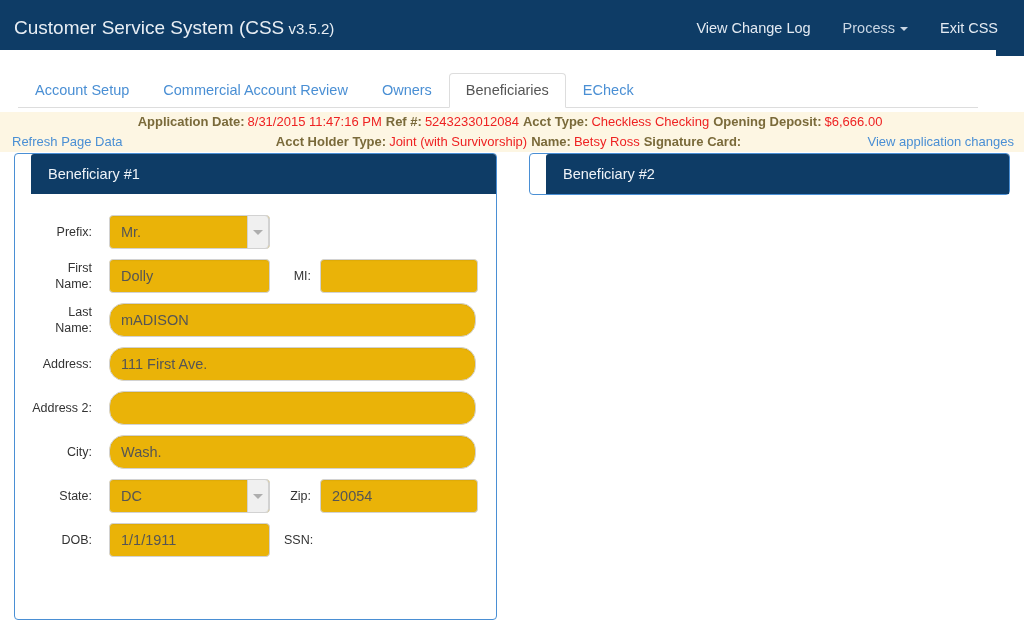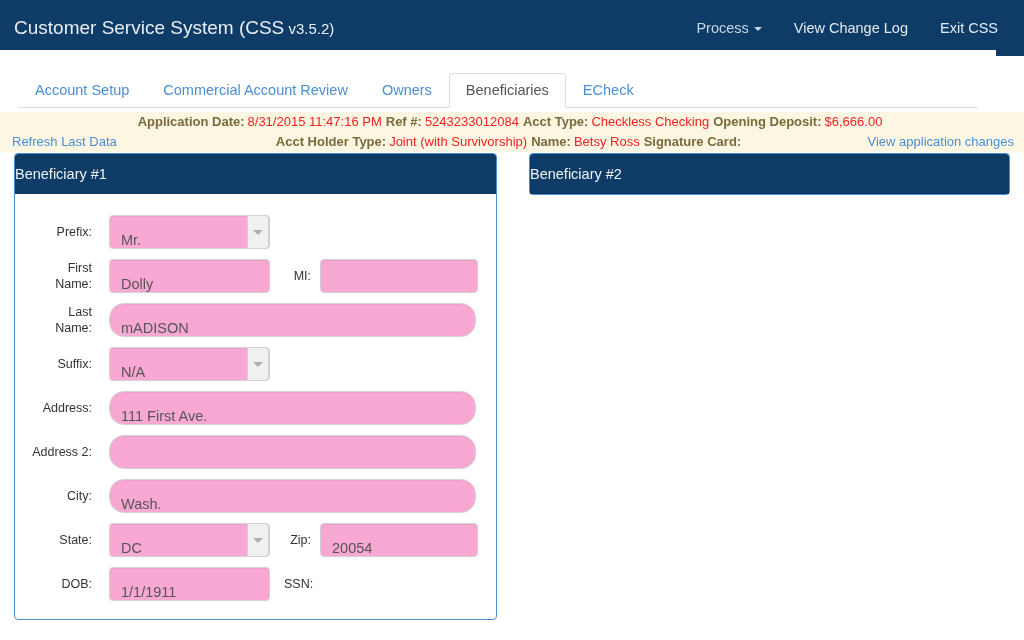--- a/index.html
+++ b/index.html
@@ -118,21 +118,23 @@
     background: #fff;
   }
   .panel-1 { left: 14px; top: 153px; width: 483px; height: 467px; }
   .panel-2 { left: 529px; top: 153px; width: 481px; height: 42px; }
   .panel-head {
     background: #0e3c66;
     color: #eef3f8;
     font-size: 14.5px;
     height: 40px;
     line-height: 40px;
+    padding-left: 17px;
     border-radius: 3px 3px 0 0;
+    margin-left: 16px;
   }
   .panel-body { padding: 16px 0 0 0; }
 
   
   .frow {
     display: flex;
     align-items: center;
     height: 44px;
     padding-left: 8px;
   }
@@ -140,27 +142,27 @@
     width: 86px;
     text-align: right;
     font-size: 12.5px;
     color: #333;
     padding-right: 17px;
     line-height: 15px;
   }
   .flabel.two { line-height: 16px; }
   .fctl {
     height: 34px;
-    background: #f9a8d4;
+    background: #eab308;
     border: 1px solid #d2d2d2;
     border-radius: 4px;
     font-size: 14.5px;
     color: #555;
     display: flex;
-    align-items: flex-end;
+    align-items: center;
     padding-left: 11px;
     box-shadow: inset 0 1px 1px rgba(0,0,0,0.05);
   }
   .w-sm  { width: 161px; }
   .w-lg  { width: 367px; border-radius: 15px; }
   .w-md  { width: 158px; }
 
   .fselect {
     position: relative;
     padding-right: 0;
@@ -195,44 +197,44 @@
   .w-lbl-ssn { width: 52px; }
 </style>
 </head>
 <body>
 
 <div class="navbar">
   <div class="brand">
     <span>Customer Service System (CSS</span><span class="ver"> v3.5.2)</span>
   </div>
   <div class="nav-right">
+    <div class="nav-link bright">View Change Log</div>
     <div class="nav-link">
       <span>Process</span><span class="caret"></span>
     </div>
-    <div class="nav-link bright">View Change Log</div>
     <div class="nav-link bright">Exit CSS</div>
   </div>
 </div>
 
 <div class="tabstrip">
   <div class="tabs">
     <div class="tab">Account Setup</div>
     <div class="tab">Commercial Account Review</div>
     <div class="tab">Owners</div>
     <div class="tab active">Beneficiaries</div>
     <div class="tab">ECheck</div>
   </div>
 </div>
 
 <div class="banner">
   <div class="banner-row banner-center">
     <span class="lbl">Application Date</span><span class="lbl">:</span><span class="val">8/31/2015 11:47:16 PM</span><span class="lbl">Ref #</span><span class="lbl">:</span><span class="val">5243233012084</span><span class="lbl">Acct Type</span><span class="lbl">:</span><span class="val">Checkless Checking</span><span class="lbl">Opening Deposit</span><span class="lbl">:</span><span class="val">$6,666.00</span>
   </div>
   <div class="banner-row banner-center">
-    <span class="bnr-link left">Refresh Last Data</span>
+    <span class="bnr-link left">Refresh Page Data</span>
     <span class="lbl">Acct Holder Type</span><span class="lbl">:</span><span class="val">Joint (with Survivorship)</span><span class="lbl">Name</span><span class="lbl">:</span><span class="val">Betsy Ross</span><span class="lbl">Signature Card</span><span class="lbl">:</span><span class="val"></span>
     <span class="bnr-link right">View application changes</span>
   </div>
 </div>
 
 <div class="panel panel-1">
   <div class="panel-head">Beneficiary #1</div>
   <div class="panel-body">
 
     <div class="frow">
@@ -262,29 +264,20 @@
     <div class="frow">
       <div class="flabel two">
         <span>Last</span><br>
         <span>Name:</span>
       </div>
       <div class="fctl w-lg">
         <span>mADISON</span>
       </div>
     </div>
 
-    <div class="frow">
-      <div class="flabel">Suffix:</div>
-      <div class="fctl fselect w-sm">
-        <span>N/A</span>
-        <span class="sel-arrow">
-            <span class="arrow-glyph"></span>
-          </span>
-      </div>
-    </div>
 
     <div class="frow">
       <div class="flabel">Address:</div>
       <div class="fctl w-lg">
         <span>111 First Ave.</span>
       </div>
     </div>
 
     <div class="frow">
       <div class="flabel">Address 2:</div>

